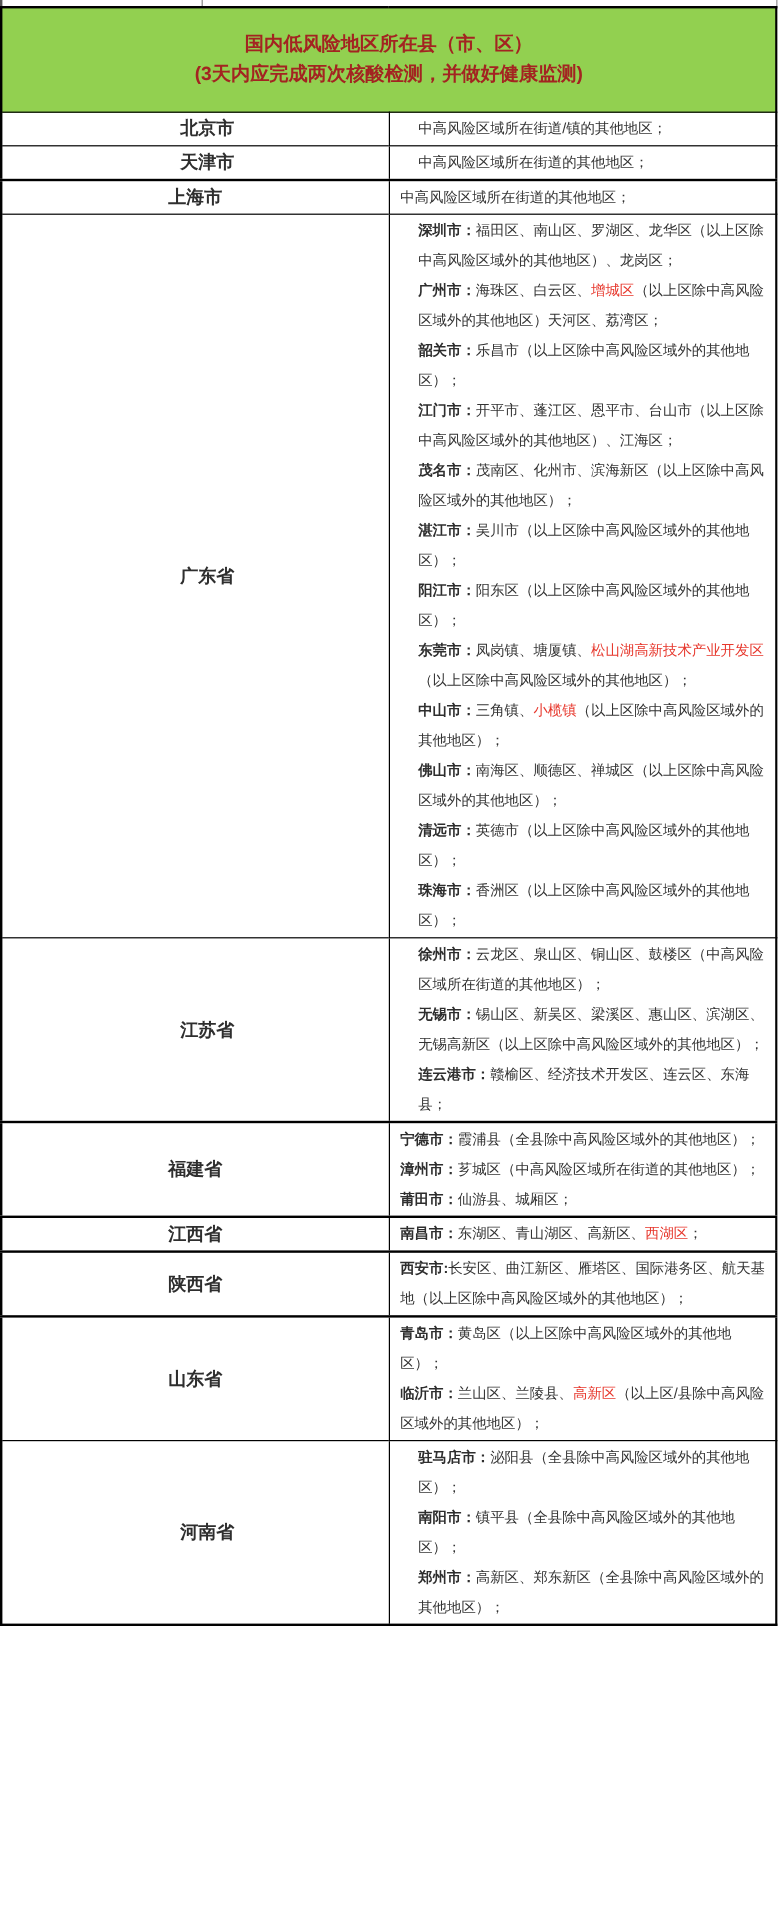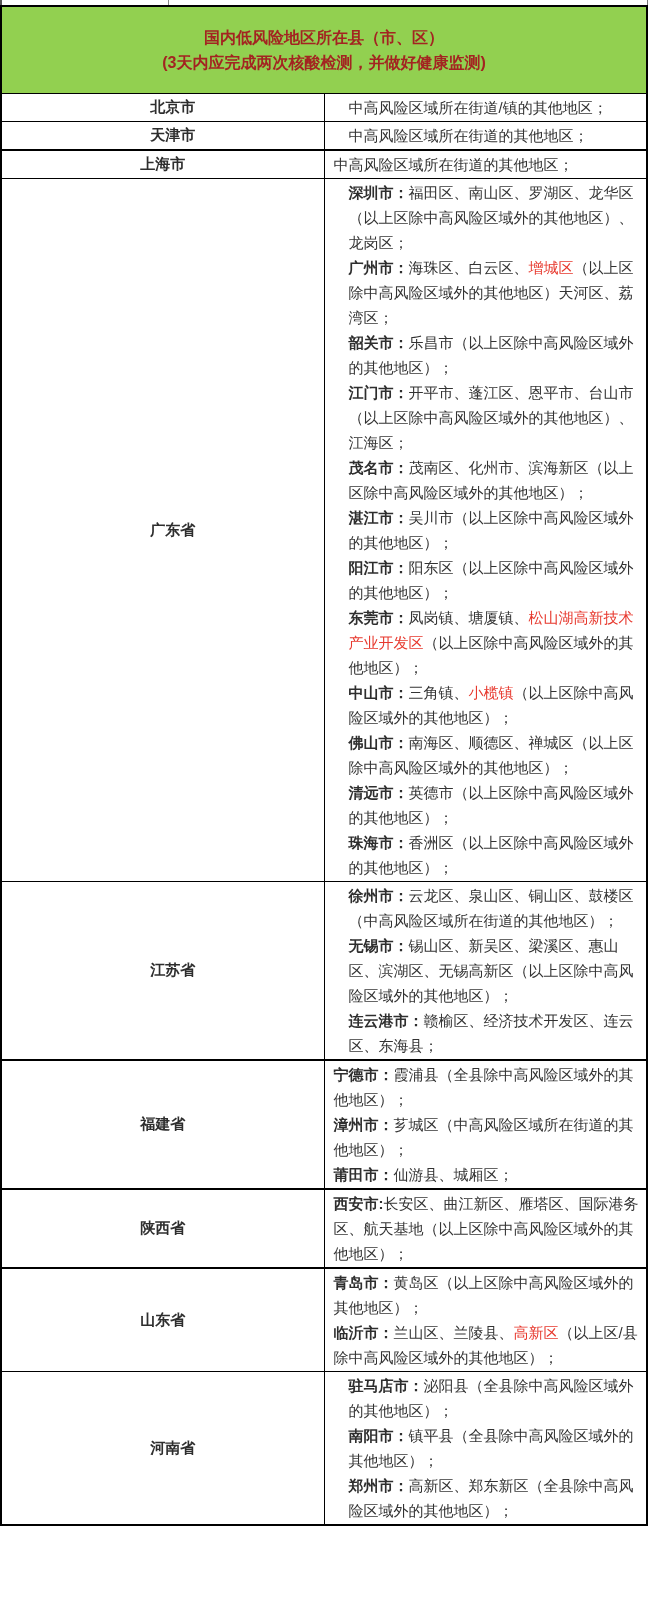--- a/index.html
+++ b/index.html
@@ -45,21 +45,21 @@
   .prov{
     width:209px;
     text-align:center;
     font-weight:bold;
     font-size:15px;
     border-right:1px solid var(--border);
     color:#2e2e2e;
     padding:1px 4px;
   }
   .details{
-    font-size:15px;
+    font-size:12px;
     padding:1px 6px 1px 9px;
     color:var(--body);
     margin-top:24px;
   }
   .entry{line-height:25px;}
   .city{font-weight:bold;color:#2e2e2e;}
   .red{color:var(--red);}
   tr.thin > td{border-top:1px solid var(--border);padding-left:24px;}
   tr.thick > td{border-top:2px solid var(--border);}
 </style>
@@ -125,20 +125,26 @@
       </tr>
       <tr class="thick">
         <td class="prov">福建省</td>
         <td class="details">
           <div class="entry"><span class="city">宁德市：</span><span>霞浦县（全县除中高风险区域外的其他地区）；</span></div>
           <div class="entry"><span class="city">漳州市：</span><span>芗城区（中高风险区域所在街道的其他地区）；</span></div>
           <div class="entry"><span class="city">莆田市：</span><span>仙游县、城厢区；</span></div>
         </td>
       </tr>
       <tr class="thick">
+        <td class="prov">江西省</td>
+        <td class="details">
+          <div class="entry"><span class="city">南昌市：</span><span>东湖区、青山湖区、高新区、</span><span class="red">西湖区</span><span>；</span></div>
+        </td>
+      </tr>
+      <tr class="thick">
         <td class="prov">陕西省</td>
         <td class="details">
           <div class="entry"><span class="city">西安市:</span><span>长安区、曲江新区、雁塔区、国际港务区、航天基地（以上区除中高风险区域外的其他地区）；</span></div>
         </td>
       </tr>
       <tr class="thick">
         <td class="prov">山东省</td>
         <td class="details">
           <div class="entry"><span class="city">青岛市：</span><span>黄岛区（以上区除中高风险区域外的其他地区）；</span></div>
           <div class="entry"><span class="city">临沂市：</span><span>兰山区、兰陵县、</span><span class="red">高新区</span><span>（以上区/县除中高风险区域外的其他地区）；</span></div>

